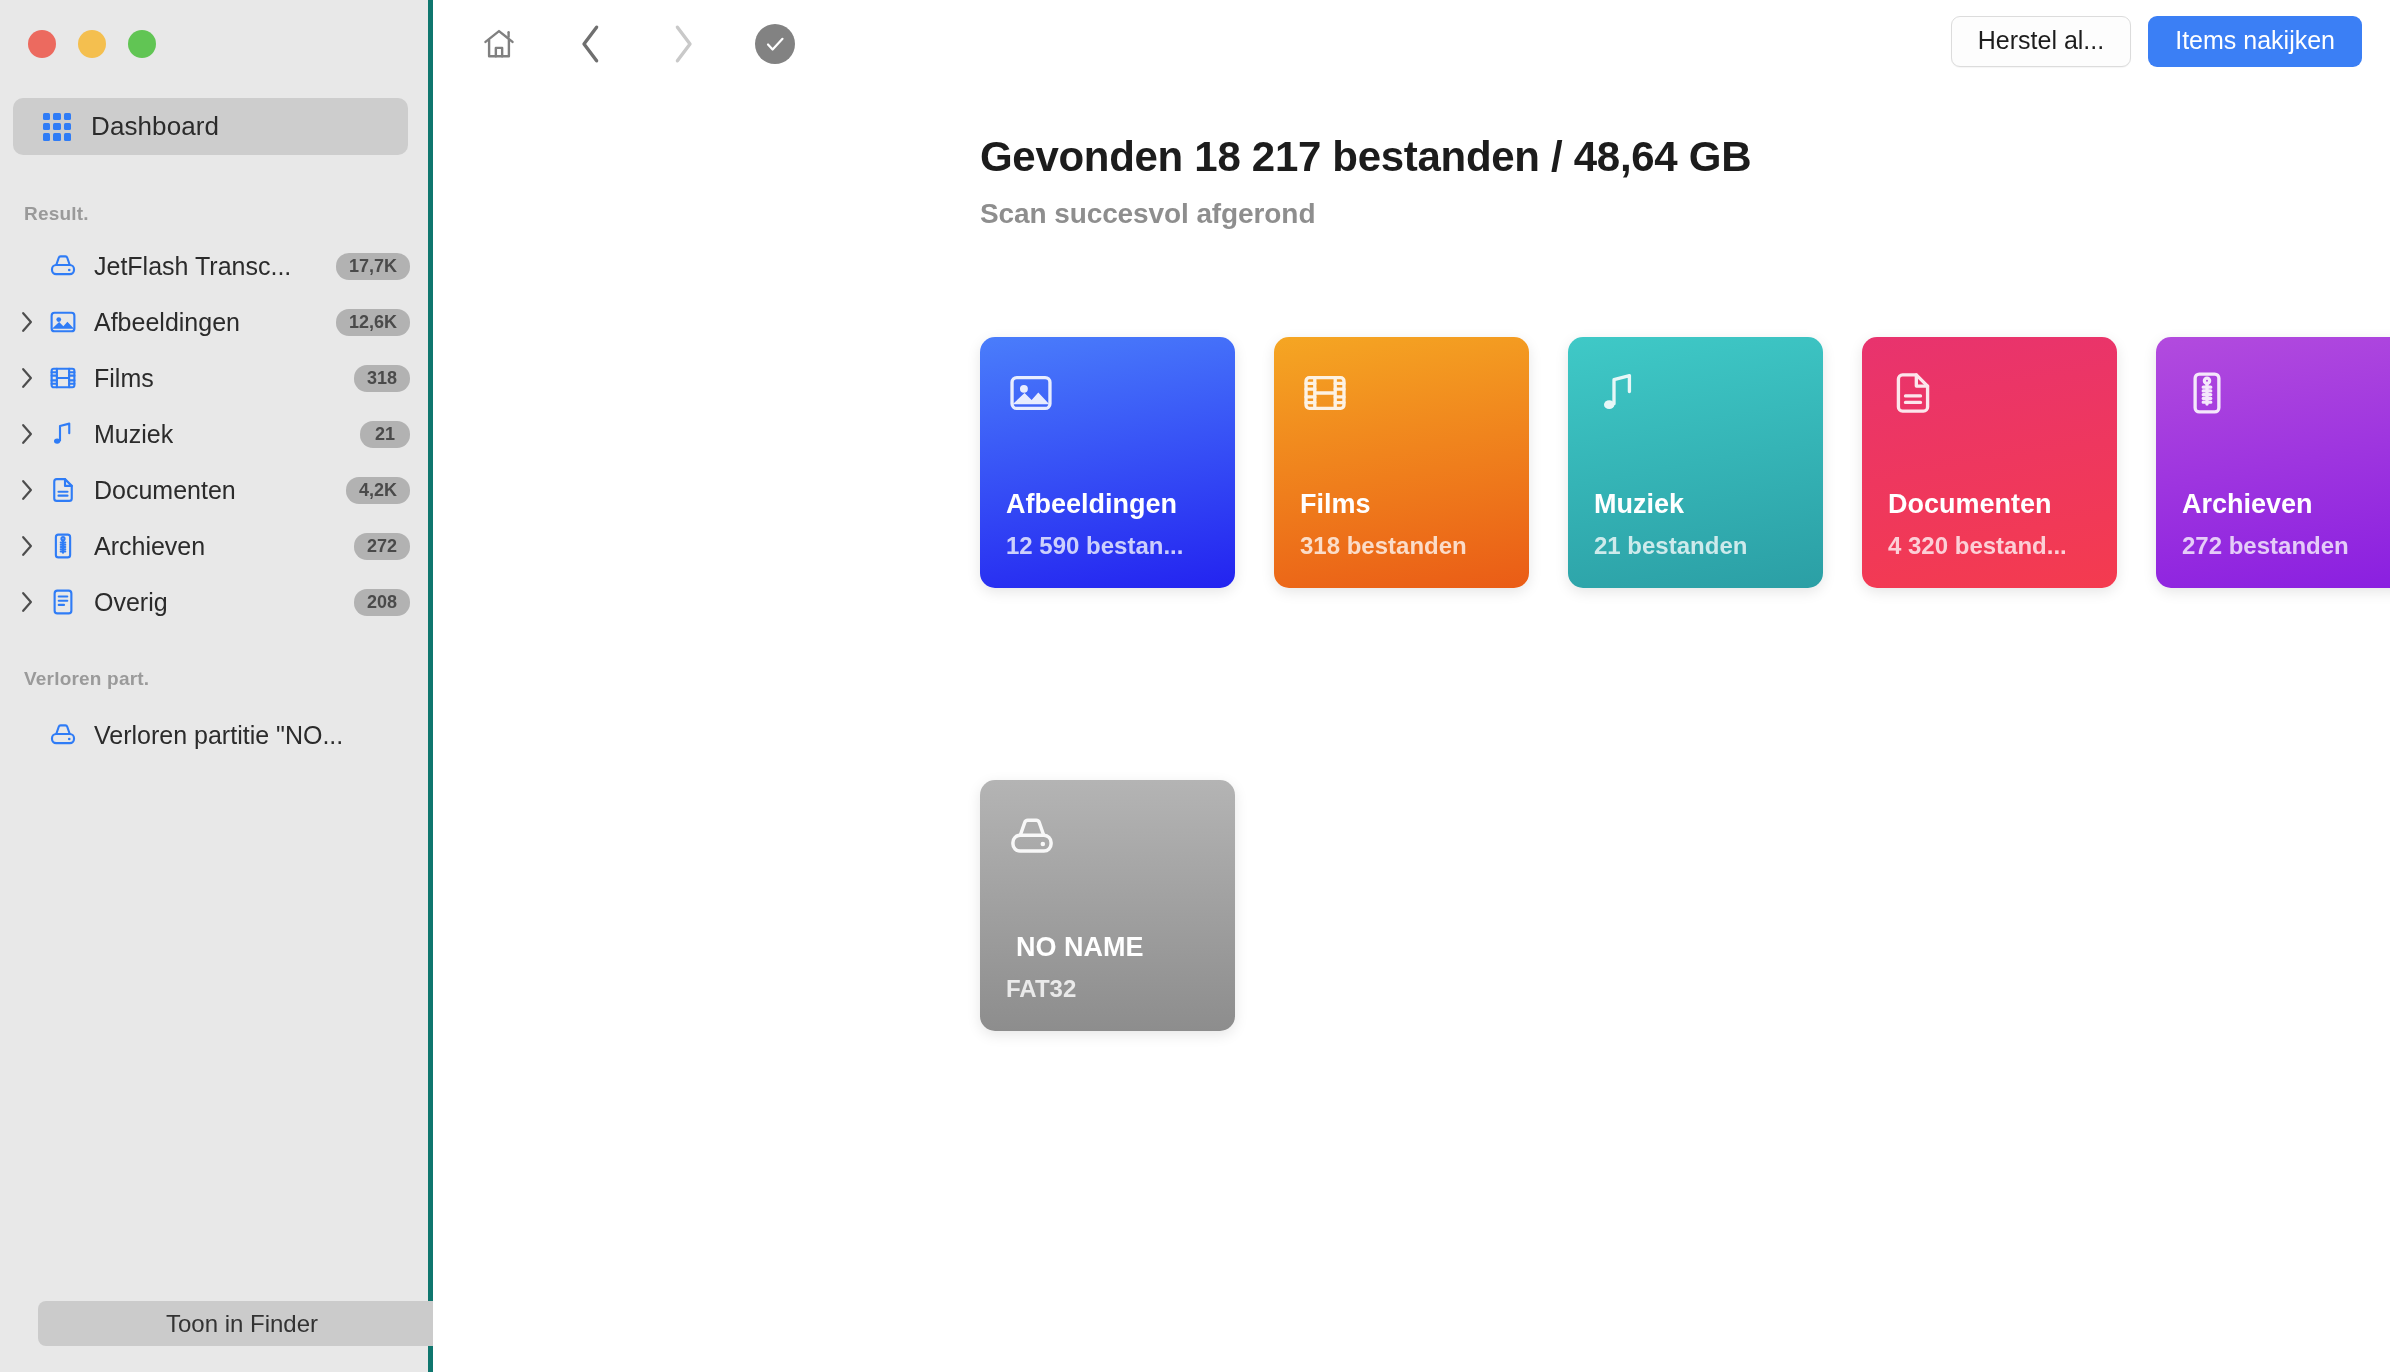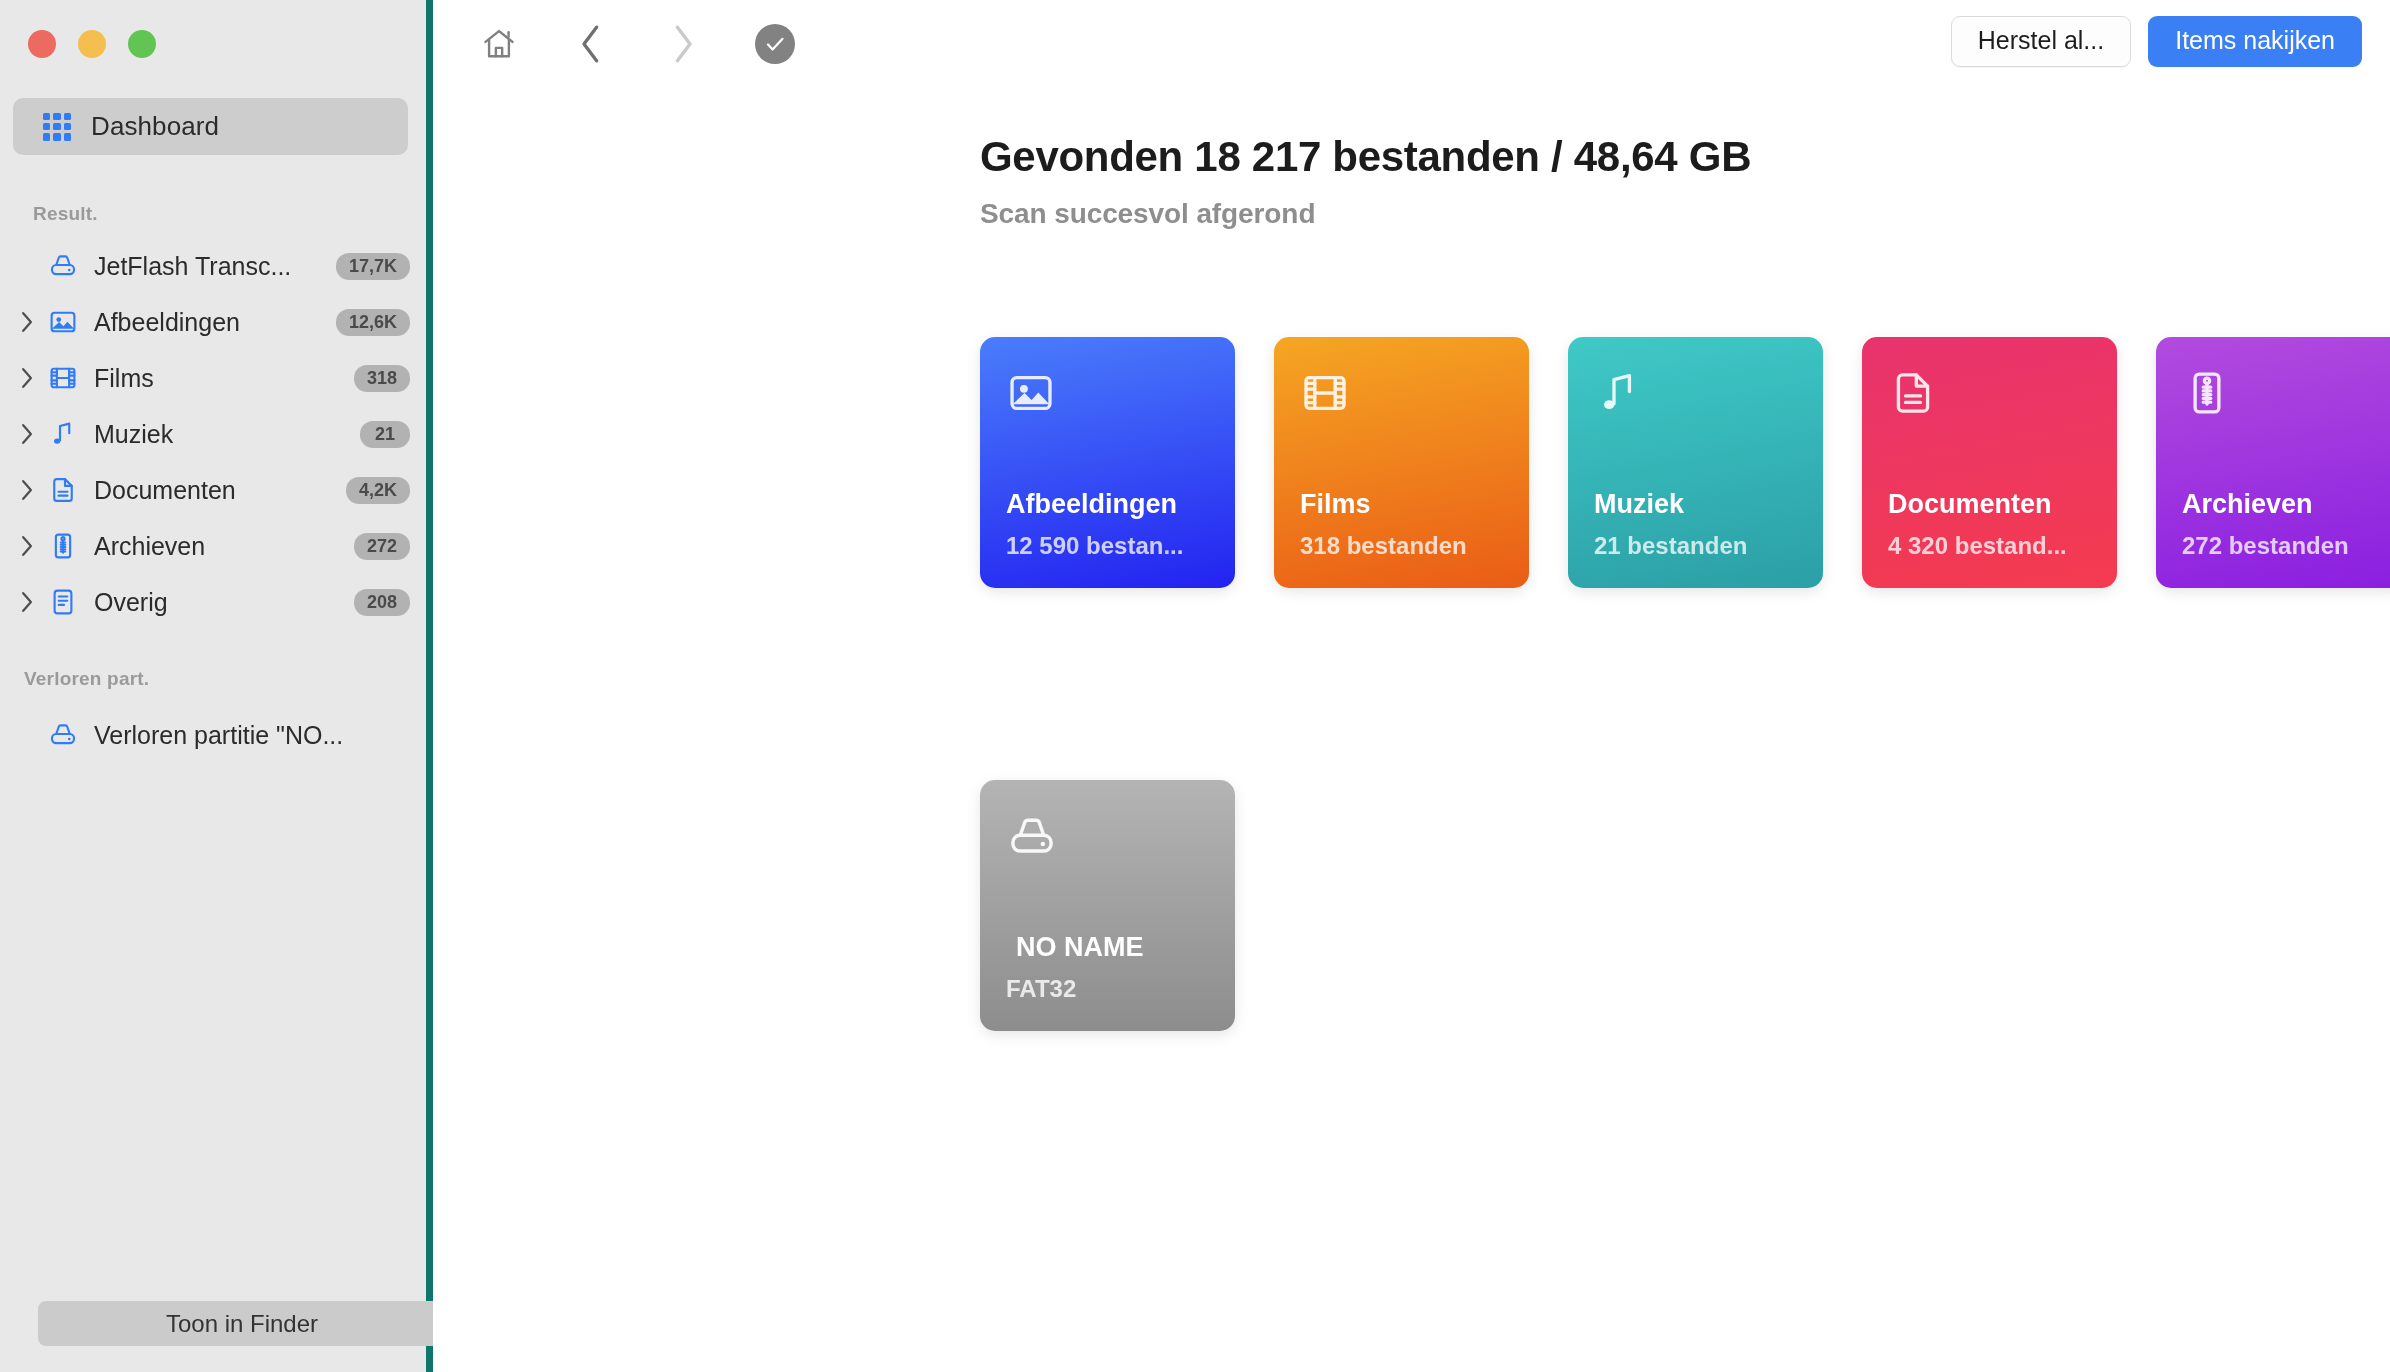--- a/index.html
+++ b/index.html
@@ -9,21 +9,21 @@
     background: #ffffff;
     overflow: hidden;
     -webkit-font-smoothing: antialiased;
   }
   #app { position: relative; width: 2390px; height: 1372px; display: flex; }
 
   
   .sidebar {
     width: 433px; height: 1372px;
     background: #e8e8e8;
-    border-right: 7px solid #0f766e;
+    border-right: 5px solid #0f766e;
     position: relative;
     flex: 0 0 433px;
   }
   .traffic {
     position: absolute; top: 30px; left: 28px;
     display: flex; gap: 22px; align-items: center;
   }
   .dot { width: 28px; height: 28px; border-radius: 50%; }
   .dot.red { background: #ec6a5f; }
   .dot.yellow { background: #f4bf4f; }
@@ -40,21 +40,21 @@
   .grid-icon { width: 28px; height: 28px; display: grid;
     grid-template-columns: repeat(3, 1fr); grid-template-rows: repeat(3, 1fr);
     gap: 3px; flex: 0 0 28px; }
   .grid-icon i { background: #2f7cf6; border-radius: 1.5px; display: block; }
   .dash-label { font-size: 26px; color: #2b2b2b; margin-left: 20px; letter-spacing: .1px; }
 
   .section-label {
     position: absolute; left: 24px;
     font-size: 19px; font-weight: bold; color: #9a9a9a; letter-spacing: .2px;
   }
-  #lbl-result { top: 203px; margin-left: 9px; }
+  #lbl-result { top: 203px; }
   #lbl-lost { top: 668px; }
 
   .rows { position: absolute; left: 0; width: 430px; }
   #rows-result { top: 238px; }
   #rows-lost { top: 707px; }
 
   .row {
     height: 56px; display: flex; align-items: center;
     padding-left: 14px; padding-right: 20px;
   }

